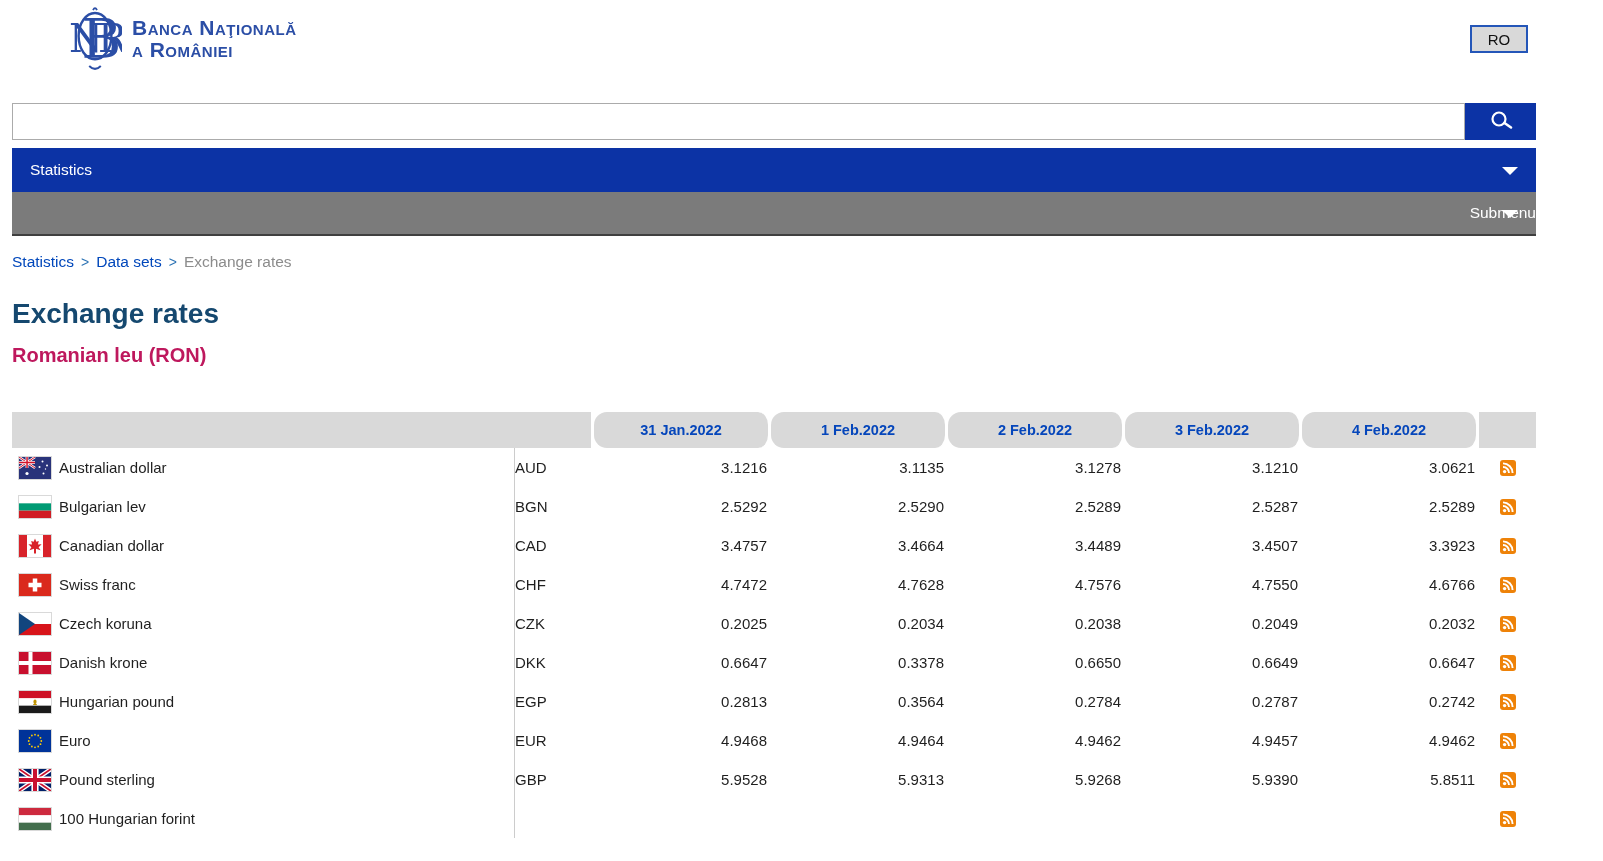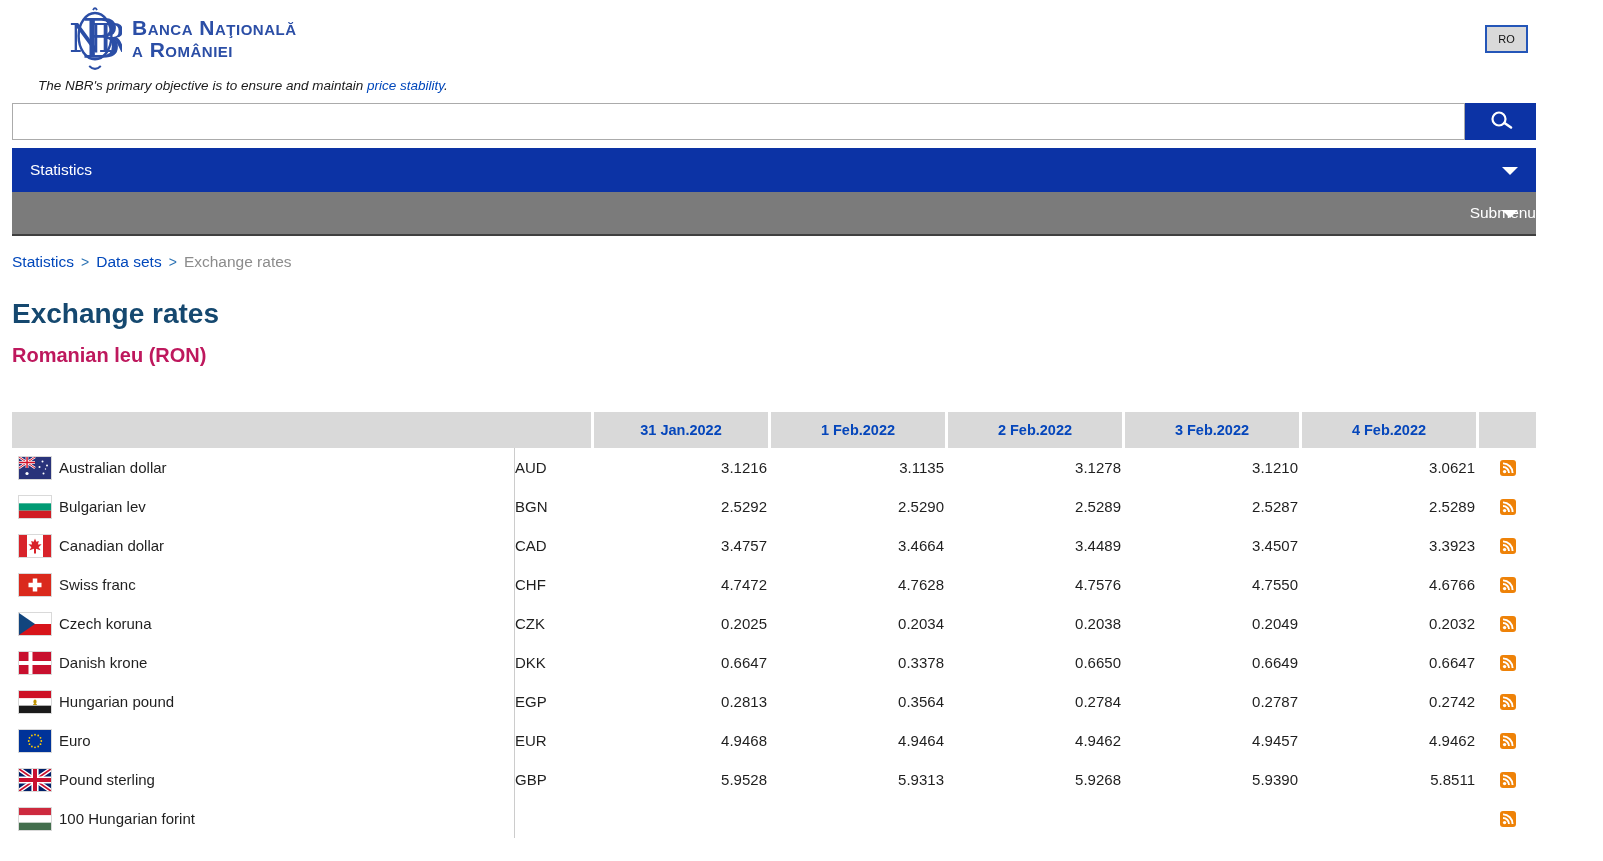--- a/index.html
+++ b/index.html
@@ -7,23 +7,23 @@
                font-family: "Liberation Sans", sans-serif; }
   .content { width: 1524px; margin-left: 12px; position: relative; }
 
   
   .site-header { height: 103px; position: relative; }
   .logo { position: absolute; left: 56px; top: 4px; display: flex; align-items: center;
           gap: 10px; text-decoration: none; cursor: pointer; }
   .monogram { width: 54px; height: 70px; }
   .logo-text { color: #2B4EA6; font-variant: small-caps; font-weight: bold;
                font-size: 21px; line-height: 22px; letter-spacing: .5px; }
-  .lang-btn { position: absolute; right: 8px; top: 25px; width: 43px; height: 28px;
+  .lang-btn { position: absolute; right: 8px; top: 25px; width: 58px; height: 28px;
               background: #D9D9D9; border: 2px solid #2456B8; color: #111;
-              font-size: 11px; font-family: inherit; cursor: pointer; }
+              font-size: 15px; font-family: inherit; cursor: pointer; }
   .tagline { position: absolute; left: 26px; top: 78px; font-style: italic;
              font-size: 13.5px; color: #1a1a1a; }
   .tagline a { color: #0047BB; text-decoration: none; cursor: pointer; }
 
   
   .search-row { display: flex; height: 37px; }
   .search-input { flex: 1; border: 1px solid #ABABAB; outline: none; font-size: 15px;
                   padding: 0 10px; font-family: inherit; }
   .search-btn { width: 71px; border: none; background: #0C33A5; cursor: pointer;
                 display: flex; align-items: center; justify-content: center; }
@@ -47,21 +47,21 @@
   h1 { margin-top: 27px; font-size: 28px; font-weight: bold; color: #15486F; }
   h2 { margin-top: 14px; font-size: 20px; font-weight: bold; color: #be185d; }
 
   
   .tbl { margin-top: 45px; width: 1524px; }
   .tbl-head, .tbl-row { display: grid; grid-template-columns: 503px 79px repeat(5, 177px) 57px; }
   .tbl-head { height: 36px; }
   .th { background: #D9D9D9; border-right: 3px solid #fff; }
   .th.last { border-right: none; }
   .th-date { text-align: center; line-height: 36px; font-weight: bold;
-             font-size: 14.5px; color: #0546BB; }
+             font-size: 14.5px; color: #0546BB; border-radius: 13px; }
   .th-lead { grid-column: 1 / 3; }
   .tbl-row { height: 39px; align-items: center; }
   .cell-name { display: flex; align-items: center; gap: 8px; padding-left: 7px;
                border-right: 1px solid #CCCCCC; height: 100%; }
   .cell-name .cur-label { font-size: 15px; color: #1F1F1F; }
   .flag { width: 32px; height: 22px; flex: 0 0 32px; box-shadow: 0 0 0 1px rgba(0,0,0,.15);
           background: #fff; }
   .flag svg { display: block; width: 32px; height: 22px; }
   .cell-code { text-align: left; font-size: 15px; color: #1F1F1F; }
   .cell-val { text-align: right; padding-right: 4px; font-size: 15px; color: #1F1F1F; }
@@ -81,21 +81,20 @@
         <text x="14" y="56" font-family="DejaVu Serif, serif" font-size="56" fill="#2B4EA6">B</text>
         <text x="31" y="50" font-family="DejaVu Serif, serif" font-size="40" fill="#2B4EA6">R</text>
         <path d="M26 6 q2 -4 4 0 M22 64 q6 6 12 0" fill="none" stroke="#2B4EA6" stroke-width="2"></path>
       </svg>
       <div class="logo-text">
         <div>Banca Naţională</div>
         <div>a României</div>
       </div>
     </a>
     <button class="lang-btn">RO</button>
-    <p class="tagline"><span>The NBR's primary objective is to ensure and maintain</span>&nbsp;<a>price stability</a><span>.</span></p>
   </header>
 
   <div class="search-row">
     <input class="search-input" type="text" value="" style="">
     <button class="search-btn">
       <svg width="26" height="26" viewBox="0 0 26 26">
         <circle cx="11" cy="10" r="6.5" fill="none" stroke="#fff" stroke-width="2.2"></circle>
         <line x1="16.5" y1="14" x2="23" y2="18.5" stroke="#fff" stroke-width="2.6" stroke-linecap="round"></line>
       </svg>
     </button>

